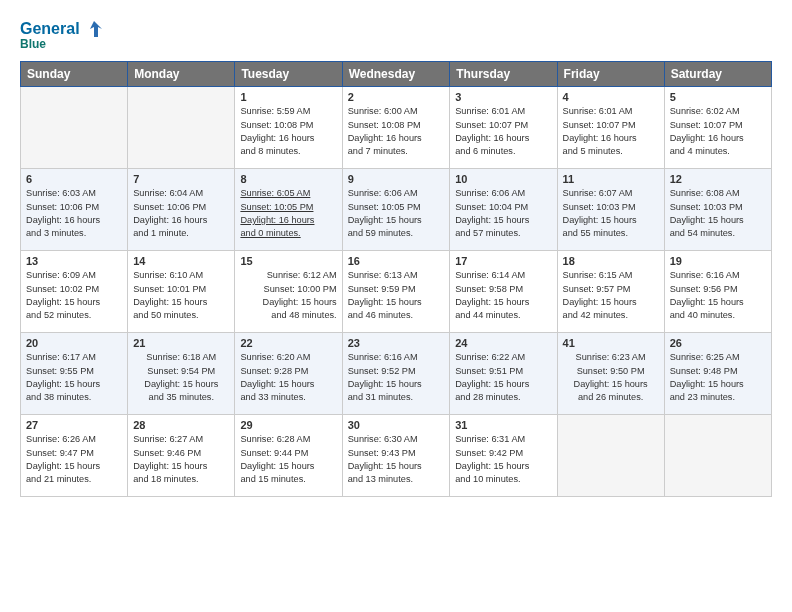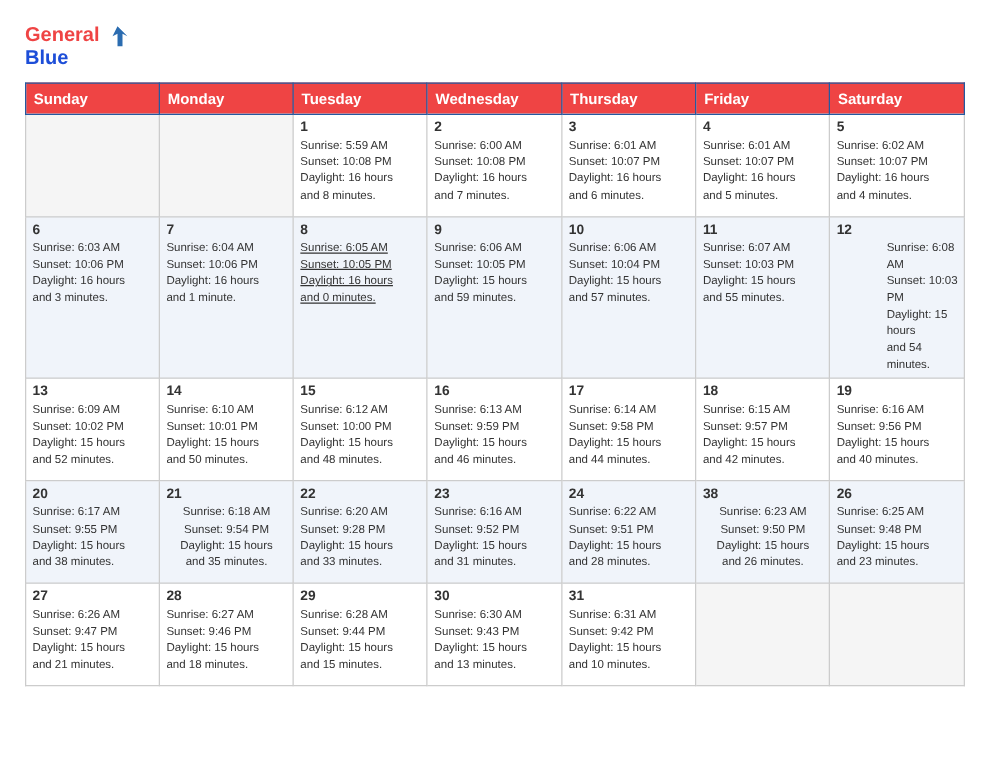--- a/index.html
+++ b/index.html
@@ -39,21 +39,21 @@
     .location-title {
       font-size: 15px;
       color: #555;
     }
     .calendar {
       width: 100%;
       border-collapse: collapse;
       border: 1px solid #bbb;
     }
     .calendar th {
-      background: #ef4444;
+      background: #737373;
       color: #fff;
       font-size: 12px;
       font-weight: bold;
       padding: 5px 6px;
       text-align: left;
       border: 1px solid #2459a0;
     }
     .calendar td {
       vertical-align: top;
       width: 108px;
@@ -87,26 +87,26 @@
     }
   </style>
 </head>
 <body>
 
 <div class="page">
   <div class="header">
     <div class="logo">
   <div style="display:flex;flex-direction:column;line-height:1.1;">
     <div style="display:flex;align-items:center;">
-      <span style="font-size:16px;font-weight:bold;color:#ef4444;">General</span>
+      <span style="font-size:16px;font-weight:bold;color:#0369a1;">General</span>
       <svg width="22" height="22" viewBox="0 0 22 22">
         <polygon points="14,3 22,11 18,9 18,19 14,19 14,9 10,11" fill="#2b6cb0"></polygon>
       </svg>
     </div>
-    <span style="font-size:16px;font-weight:bold;color:#1d4ed8;margin-top:-2px;">Blue</span>
+    <span style="font-size:12px;font-weight:bold;color:#0f766e;margin-top:-2px;">Blue</span>
   </div>
 </div>
     <div class="title-area">
       <div class="month-title"></div>
       <div class="location-title"></div>
     </div>
   </div>
 
   <table class="calendar">
     <thead>
@@ -198,21 +198,21 @@
           </td>
           <td>
             <span class="day-num">11</span>
             <div class="cell-info" style="white-space: pre-line;">Sunrise: 6:07 AM
 Sunset: 10:03 PM
 Daylight: 15 hours
 and 55 minutes.</div>
           </td>
           <td>
             <span class="day-num">12</span>
-            <div class="cell-info" style="white-space: pre-line; margin-left: 40px;">Sunrise: 6:08 AM
+            <div class="cell-info" style="white-space: pre-line;">Sunrise: 6:08 AM
 Sunset: 10:03 PM
 Daylight: 15 hours
 and 54 minutes.</div>
           </td>
         </tr>
         <tr class="normal-row">
           <td>
             <span class="day-num">13</span>
             <div class="cell-info" style="white-space: pre-line;">Sunrise: 6:09 AM
 Sunset: 10:02 PM
@@ -221,21 +221,21 @@
           </td>
           <td>
             <span class="day-num">14</span>
             <div class="cell-info" style="white-space: pre-line;">Sunrise: 6:10 AM
 Sunset: 10:01 PM
 Daylight: 15 hours
 and 50 minutes.</div>
           </td>
           <td>
             <span class="day-num">15</span>
-            <div class="cell-info" style="white-space: pre-line;">Sunrise: 6:12 AM
+            <div class="cell-info" style="white-space: pre-line; text-align: right;">Sunrise: 6:12 AM
 Sunset: 10:00 PM
 Daylight: 15 hours
 and 48 minutes.</div>
           </td>
           <td>
             <span class="day-num">16</span>
             <div class="cell-info" style="white-space: pre-line;">Sunrise: 6:13 AM
 Sunset: 9:59 PM
 Daylight: 15 hours
 and 46 minutes.</div>
@@ -292,21 +292,21 @@
 and 31 minutes.</div>
           </td>
           <td>
             <span class="day-num">24</span>
             <div class="cell-info" style="white-space: pre-line;">Sunrise: 6:22 AM
 Sunset: 9:51 PM
 Daylight: 15 hours
 and 28 minutes.</div>
           </td>
           <td>
-            <span class="day-num">38</span>
+            <span class="day-num">41</span>
             <div class="cell-info" style="white-space: pre-line; text-align: center;">Sunrise: 6:23 AM
 Sunset: 9:50 PM
 Daylight: 15 hours
 and 26 minutes.</div>
           </td>
           <td>
             <span class="day-num">26</span>
             <div class="cell-info" style="white-space: pre-line;">Sunrise: 6:25 AM
 Sunset: 9:48 PM
 Daylight: 15 hours

